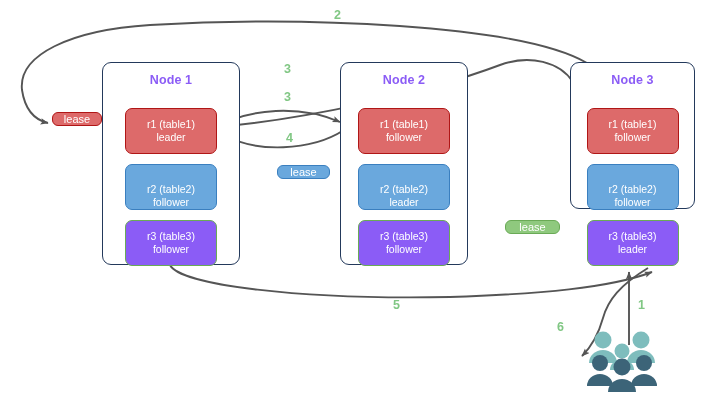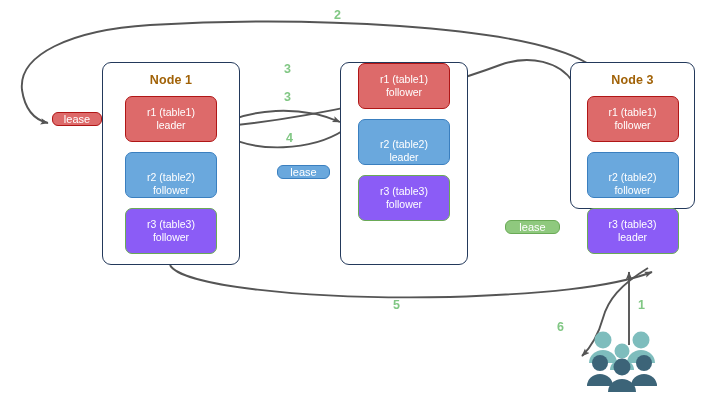--- a/index.html
+++ b/index.html
@@ -30,23 +30,23 @@
     box-sizing: border-box;
     border: 1.6px solid #23395b;
     border-radius: 9px;
     background: #ffffff;
     z-index: 3;
   }
   .node-title {
     text-align: center;
     font-weight: bold;
     font-size: 12.5px;
-    color: #a16207;
+    color: #8b5cf6;
     margin-top: 10px;
-    margin-bottom: 9px;
+    margin-bottom: 21px;
     letter-spacing: 0.1px;
   }
   .replica {
     box-sizing: border-box;
     margin: 0 auto 10px auto;
     width: 92px;
     height: 46px;
     border-radius: 7px;
     display: flex;
     flex-direction: column;
@@ -128,20 +128,21 @@
       <span class="l1">r2 (table2)</span>
       <span class="l2">follower</span>
     </div>
     <div class="replica rep-green">
       <span class="l1">r3 (table3)</span>
       <span class="l2">follower</span>
     </div>
   </div>
 
   <div class="node" id="node-2" style="left:340px; top:62px; width:128px; height:203px;">
+    <div class="node-title">Node 2</div>
     <div class="replica rep-red">
       <span class="l1">r1 (table1)</span>
       <span class="l2">follower</span>
     </div>
     <div class="replica rep-blue">
       <span class="l1">r2 (table2)</span>
       <span class="l2">leader</span>
     </div>
     <div class="replica rep-green">
       <span class="l1">r3 (table3)</span>

